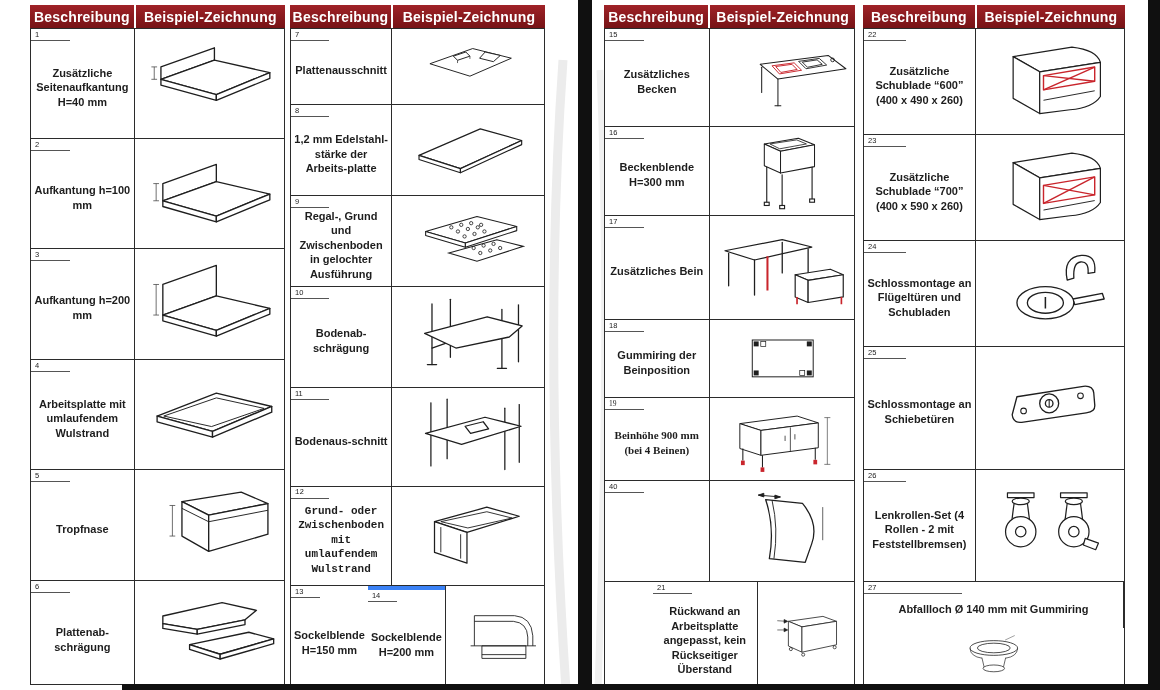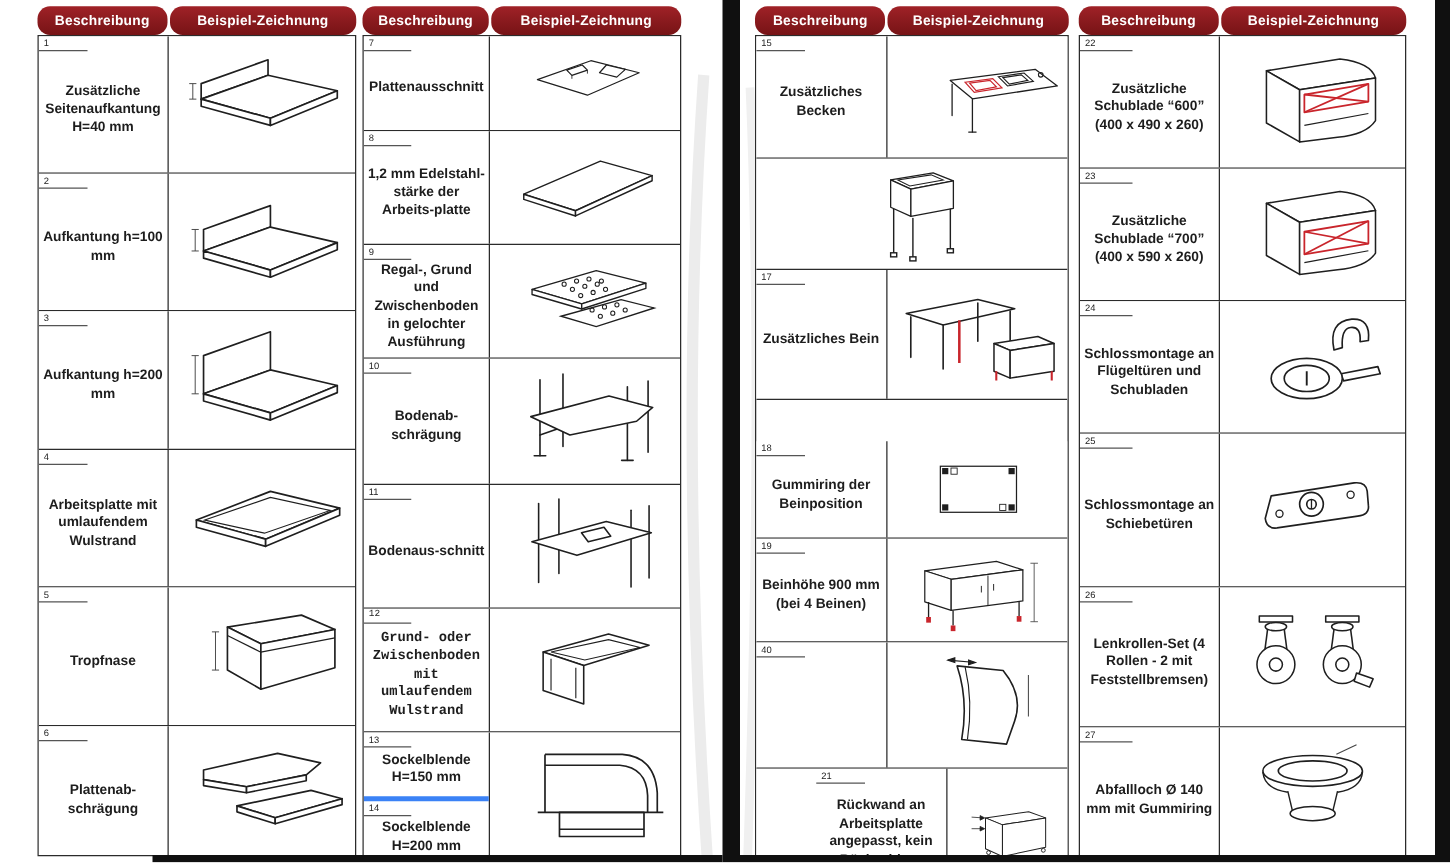--- a/index.html
+++ b/index.html
@@ -11,31 +11,31 @@
   .page{position:absolute;top:0;height:690px;background:#ffffff}
   .wm{position:absolute;top:0;left:0;pointer-events:none}
   .bar-v{position:absolute;top:0;height:690px;background:#101010}
   .bar-b{position:absolute;top:684px;height:6px;background:#101010}
 
   .table{position:absolute;top:5px;height:680px;display:flex;flex-direction:column}
   .thead{display:flex;height:23px;gap:2px}
   .hcell{
     flex:1;display:flex;align-items:center;justify-content:center;
     background:linear-gradient(180deg,#a02227 0%,#8c1b1f 45%,#771316 100%);
-    color:#fff;font-size:11px;font-weight:700;letter-spacing:.2px;white-space:nowrap;border-radius:10px;
+    color:#fff;font-size:14px;font-weight:700;letter-spacing:.2px;white-space:nowrap;
   }
   .tbody{flex:1;border:1px solid #2b2b2b;background:#fff;display:flex;flex-direction:column;overflow:hidden}
   .trow{display:flex;border-bottom:1px solid #2b2b2b;flex:0 0 auto;background:#fff}
   .trow:last-child{border-bottom:none}
   .dcell{
     position:relative;border-right:1px solid #2b2b2b;
     display:flex;align-items:center;justify-content:center;
     padding:13px 3px 5px;box-sizing:border-box;
   }
-  .dcell.grouped{flex-direction:column;align-items:stretch;padding:0}
+  .dcell.grouped{flex-direction:row;align-items:stretch;padding:0}
   .subcell{position:relative;flex:1;display:flex;align-items:center;justify-content:center;padding:12px 3px 4px;box-sizing:border-box}
   .subcell + .subcell{border-top:4px solid #3b82f6}
   .txt{font-size:11px;font-weight:700;color:#1d1d1d;text-align:center;line-height:1.32}
   .num{
     position:absolute;top:1px;left:0;width:38%;
     border-bottom:1px solid #555;
     font-size:7.5px;font-weight:400;color:#222;
     padding:0 0 1px 4px;line-height:1.2;text-align:left;box-sizing:border-box;
   }
   .gcell{flex:1;display:flex;align-items:center;justify-content:center;overflow:hidden}
@@ -622,50 +622,54 @@
             <span class="num">15</span>
             <div class="txt">Zusätzliches Becken</div>
           </div>
           <div class="gcell">
             <svg class="dr" viewBox="0 0 150 100">
               <use href="#sym-extra-sink-icon"></use>
             </svg>
           </div>
         </div>
         <div class="trow" style="height: 88px;">
+          <div class="dcell" style="flex: 0 0 42%;">
+            <span class="num">16</span>
+            <div class="txt">Beckenblende H=300 mm</div>
+          </div>
           <div class="gcell">
             <svg class="dr" viewBox="0 0 150 100">
               <use href="#sym-sink-panel-icon"></use>
             </svg>
           </div>
         </div>
         <div class="trow" style="height: 103px;">
           <div class="dcell" style="flex: 0 0 42%;">
             <span class="num">17</span>
             <div class="txt">Zusätzliches Bein</div>
           </div>
           <div class="gcell">
             <svg class="dr" viewBox="0 0 150 100">
               <use href="#sym-extra-leg-icon"></use>
             </svg>
           </div>
         </div>
-        <div class="trow" style="height: 77px; margin-top: 33px;">
+        <div class="trow" style="height: 77px;">
           <div class="dcell" style="flex: 0 0 42%;">
             <span class="num">18</span>
             <div class="txt">Gummiring der Beinposition</div>
           </div>
           <div class="gcell">
             <svg class="dr" viewBox="0 0 150 100">
               <use href="#sym-leg-position-icon"></use>
             </svg>
           </div>
         </div>
         <div class="trow" style="height: 82px;">
-          <div class="dcell" style="flex: 0 0 42%;">
+          <div class="dcell" style="flex: 0 0 42%; font-family: Liberation Serif, serif;">
             <span class="num">19</span>
             <div class="txt">Beinhöhe 900 mm (bei 4 Beinen)</div>
           </div>
           <div class="gcell">
             <svg class="dr" viewBox="0 0 150 100">
               <use href="#sym-leg-height-icon"></use>
             </svg>
           </div>
         </div>
         <div class="trow" style="height: 100px;">
@@ -745,21 +749,21 @@
           <div class="dcell" style="flex: 0 0 43%;">
             <span class="num">26</span>
             <div class="txt">Lenkrollen-Set (4 Rollen - 2 mit Feststellbremsen)</div>
           </div>
           <div class="gcell">
             <svg class="dr" viewBox="0 0 150 100">
               <use href="#sym-casters-icon"></use>
             </svg>
           </div>
         </div>
-        <div class="trow" style="height: 108px;">
+        <div class="trow" style="height: 108px; flex-direction: column;">
           <div class="dcell" style="flex: 0 0 43%;">
             <span class="num">27</span>
             <div class="txt">Abfallloch Ø 140 mm mit Gummiring</div>
           </div>
           <div class="gcell">
             <svg class="dr" viewBox="0 0 150 100">
               <use href="#sym-waste-hole-icon"></use>
             </svg>
           </div>
         </div>

